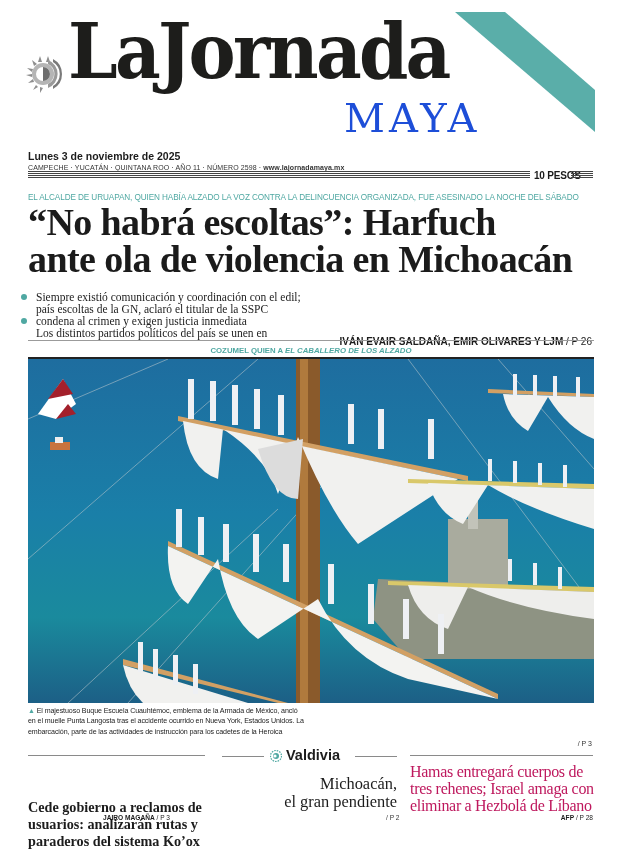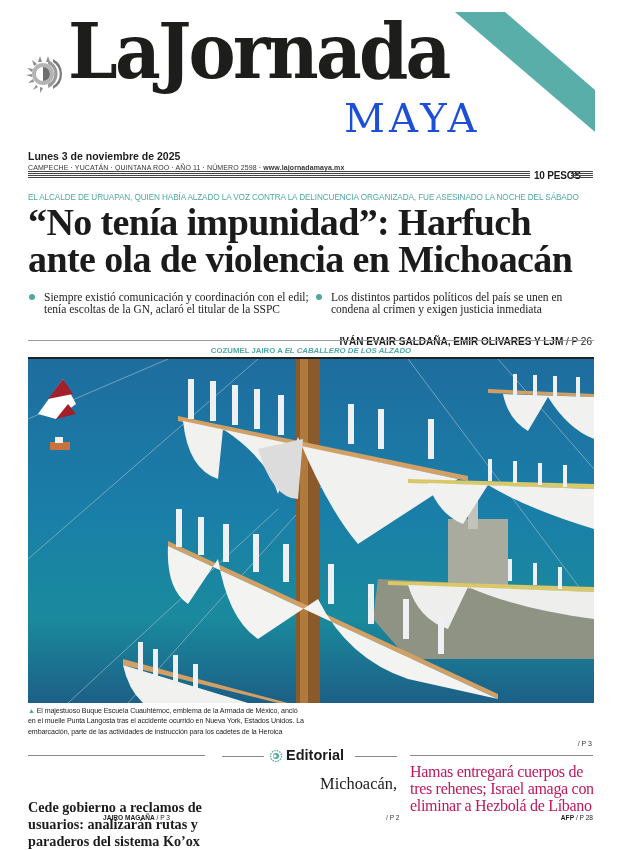--- a/index.html
+++ b/index.html
@@ -45,21 +45,21 @@
   
   .kicker {
     position: absolute; left: 28px; top: 193px; width: 566px;
     font-size: 8.2px; font-weight: normal; color: #4fa8a2; letter-spacing: -0.1px; white-space: nowrap;
   }
   .headline {
     position: absolute; left: 28px; top: 204px; width: 580px;
     font-family: "Liberation Serif", serif; font-weight: bold;
     font-size: 38px; line-height: 37px; color: #1b1b1b; letter-spacing: -0.6px;
   }
-  .bullets { position: absolute; left: 28px; top: 291px; width: 566px; display: flex; }
+  .bullets { position: absolute; left: 20px; top: 291px; width: 566px; display: flex; flex-direction: column; }
   .bullet { display: flex; font-family: "Liberation Serif", serif; font-size: 11.5px; line-height: 12px; color: #222; }
   .bullet-1 { width: 287px; }
   .bullet-2 { width: 279px; }
   .dot { width: 6px; height: 6px; border-radius: 50%; background: #4fa8a2; margin: 3px 9px 0 1px; flex: 0 0 6px; }
   .byline { position: absolute; right: 30px; top: 336px; font-size: 10px; font-weight: bold; color: #1c1c1c; padding-left: 29px; }
   .byline .pg { font-weight: normal; }
 
   .rule-gray { position: absolute; left: 28px; top: 340px; width: 566px; height: 1px; background: #9b9b9b; }
   .photo-kicker {
     position: absolute; left: 28px; top: 346px; width: 566px; text-align: center;
@@ -146,43 +146,43 @@
 <div class="dateline">
   <div class="date">Lunes 3 de noviembre de 2025</div>
   <div class="edition"><span>CAMPECHE · YUCATÁN · QUINTANA ROO · AÑO 11 · NÚMERO 2598 · </span><b>www.lajornadamaya.mx</b></div>
 </div>
 <div class="rules-left"></div>
 <div class="price">10 PESOS</div>
 <div class="rules-right"></div>
 
 <div class="kicker">EL ALCALDE DE URUAPAN, QUIEN HABÍA ALZADO LA VOZ CONTRA LA DELINCUENCIA ORGANIZADA, FUE ASESINADO LA NOCHE DEL SÁBADO</div>
 <div class="headline">
-  <div>“No tenía impunidad”: Harfuch</div>
+  <div>“No habrá escoltas”: Harfuch</div>
   <div>ante ola de violencia en Michoacán</div>
 </div>
 <div class="bullets">
   <div class="bullet bullet-1">
     <span class="dot"></span>
     <div>
       <div>Siempre existió comunicación y coordinación con el edil;</div>
-      <div>tenía escoltas de la GN, aclaró el titular de la SSPC</div>
+      <div>país escoltas de la GN, aclaró el titular de la SSPC</div>
     </div>
   </div>
   <div class="bullet bullet-2">
     <span class="dot"></span>
     <div>
+      <div>condena al crimen y exigen justicia inmediata</div>
       <div>Los distintos partidos políticos del país se unen en</div>
-      <div>condena al crimen y exigen justicia inmediata</div>
     </div>
   </div>
 </div>
 <div class="byline"><span>IVÁN EVAIR SALDAÑA, EMIR OLIVARES Y LJM</span><span class="pg"> / P 26</span></div>
 
 <div class="rule-gray"></div>
-<div class="photo-kicker"><span>COZUMEL JAIRO A </span><i>EL CABALLERO DE LOS ALZADO</i></div>
+<div class="photo-kicker"><span>COZUMEL QUIEN A </span><i>EL CABALLERO DE LOS ALZADO</i></div>
 <div class="rule-dark"></div>
 
 <div class="photo">
   <svg viewBox="0 0 566 344" preserveAspectRatio="none">
     <defs>
       <linearGradient id="sea" x1="0" y1="0" x2="0" y2="1">
         <stop offset="0" stop-color="#1e6d9f"></stop>
         <stop offset="0.45" stop-color="#1a7fa8"></stop>
         <stop offset="0.75" stop-color="#1a8a9d"></stop>
         <stop offset="1" stop-color="#1c5f86"></stop>
@@ -274,26 +274,27 @@
 <div class="teaser-rule tr1"></div>
 <div class="ed-line-left"></div>
 <div class="editorial-label">
   <span class="ed-icon">
     <svg viewBox="0 0 12 12">
       <circle cx="6" cy="6" r="5.5" fill="none" stroke="#4fa8a2" stroke-width="1.2" stroke-dasharray="1.6 1"></circle>
       <circle cx="6" cy="6" r="3" fill="#4fa8a2"></circle>
       <circle cx="5" cy="6" r="1.6" fill="#ffffff"></circle>
     </svg>
   </span>
-  <span>Editorial</span>
+  <span>Valdivia</span>
 </div>
 <div class="ed-line-right"></div>
 <div class="teaser-rule tr3"></div>
 
 <div class="teaser-left">Cede gobierno a reclamos de usuarios: analizarán rutas y paraderos del sistema Ko’ox</div>
 <div class="teaser-mid">
   <div>Michoacán,</div>
+  <div>el gran pendiente</div>
 </div>
 <div class="teaser-right">Hamas entregará cuerpos de tres rehenes; Israel amaga con eliminar a Hezbolá de Líbano</div>
 
 <div class="credit-left"><span>JAIRO MAGAÑA</span><span class="pg"> / P 3</span></div>
 <div class="credit-mid">/ P 2</div>
 <div class="credit-right"><span>AFP</span><span class="pg"> / P 28</span></div>
 
 </body></html>

